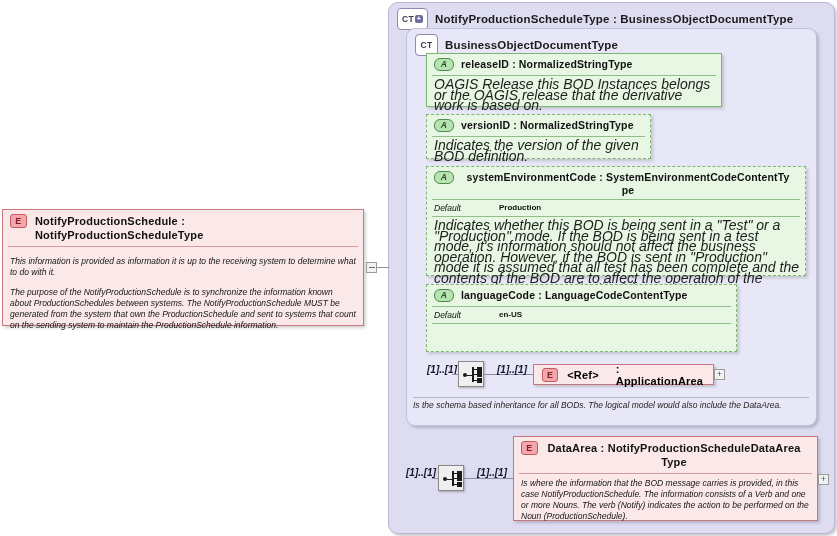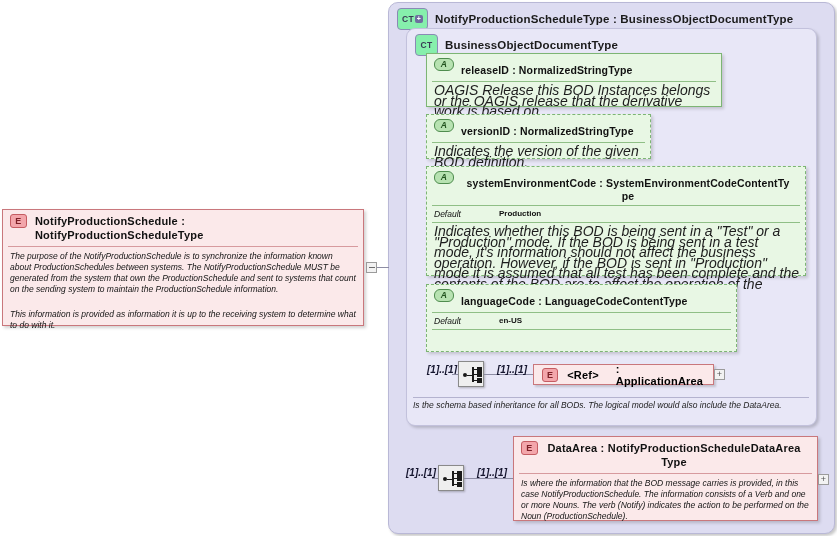--- a/index.html
+++ b/index.html
@@ -22,21 +22,21 @@
     box-shadow:2px 2px 3px rgba(0,0,0,.18);
   }
 
   .hdr{display:flex;align-items:center;gap:7px;padding:5px 0 0 8px;}
   .hdr-title{font-size:11.5px;font-weight:bold;letter-spacing:.15px;color:#1b1b1b;white-space:nowrap;text-align:center;}
 
   
   .chip{
     display:inline-flex;align-items:center;justify-content:center;
     height:22px;border-radius:4px;font-size:8.5px;font-weight:bold;
-    border:1px solid #8b8ab5;background:#86efac;color:#3a3a55;
+    border:1px solid #8b8ab5;background:#ffffff;color:#3a3a55;
     letter-spacing:.3px;box-sizing:border-box;
   }
   .chip.ct{width:23px;}
   .chip.ctplus{width:31px;gap:1px;}
   .chip .plus{
     display:inline-block;width:8px;height:8px;border-radius:2px;
     background:#6f6ea0;color:#fff;font-size:7px;line-height:8px;text-align:center;
   }
   .chip.a{
     width:20px;height:13px;border-radius:6px;border:1px solid #4e8c4e;
@@ -51,21 +51,21 @@
   .attr{
     background:#e8f7e4;border:1px solid #7db574;
     box-shadow:2px 2px 3px rgba(0,0,0,.16);
   }
   .attr.dashed{border-style:dashed;}
   .attr-title{
     display:flex;align-items:flex-start;gap:7px;
     padding:4px 6px 4px 7px;font-size:10.5px;font-weight:bold;color:#111;
     letter-spacing:.15px;line-height:13px;
   }
-  .attr-title .txt{flex:1;margin-top:6px;}
+  .attr-title .txt{flex:1;}
   .attr-sep{height:1px;background:#8fbf86;margin:0 5px;}
   .attr-doc{
     padding:3px 6px 4px 7px;font-size:14px;font-style:italic;
     color:#1d1d1d;line-height:10.5px;
   }
   .attr-default{
     display:flex;gap:10px;padding:3px 6px 3px 7px;font-size:8.5px;color:#111;
   }
   .attr-default .dk{font-style:italic;}
   .attr-default .dv{font-weight:bold;font-size:8px;margin-left:28px;}
@@ -266,20 +266,20 @@
 </div>
 
 <div class="abs elem" style="left:2px;top:209px;width:362px;height:117px;">
   <div class="elem-title">
     <span class="chip e">
         <span>E</span>
       </span>
     <span><span>NotifyProductionSchedule</span><span> : </span><span>NotifyProductionScheduleType</span></span>
   </div>
   <div class="elem-sep"></div>
+  <div class="elem-doc" style="padding-top:9px;">This information is provided as information it is up to the receiving system to determine what to do with it.</div>
   <div class="elem-doc">The purpose of the NotifyProductionSchedule is to synchronize the information known about ProductionSchedules between systems. The NotifyProductionSchedule MUST be generated from the system that own the ProductionSchedule and sent to systems that count on the sending system to maintain the ProductionSchedule information.</div>
-  <div class="elem-doc" style="padding-top:9px;">This information is provided as information it is up to the receiving system to determine what to do with it.</div>
 </div>
 
 <div class="abs tog" style="left:366px;top:262px;">
   <span class="bar"></span>
 </div>
 <div class="abs line hline" style="left:377px;top:267px;width:12px;"></div>
 
 </body></html>

